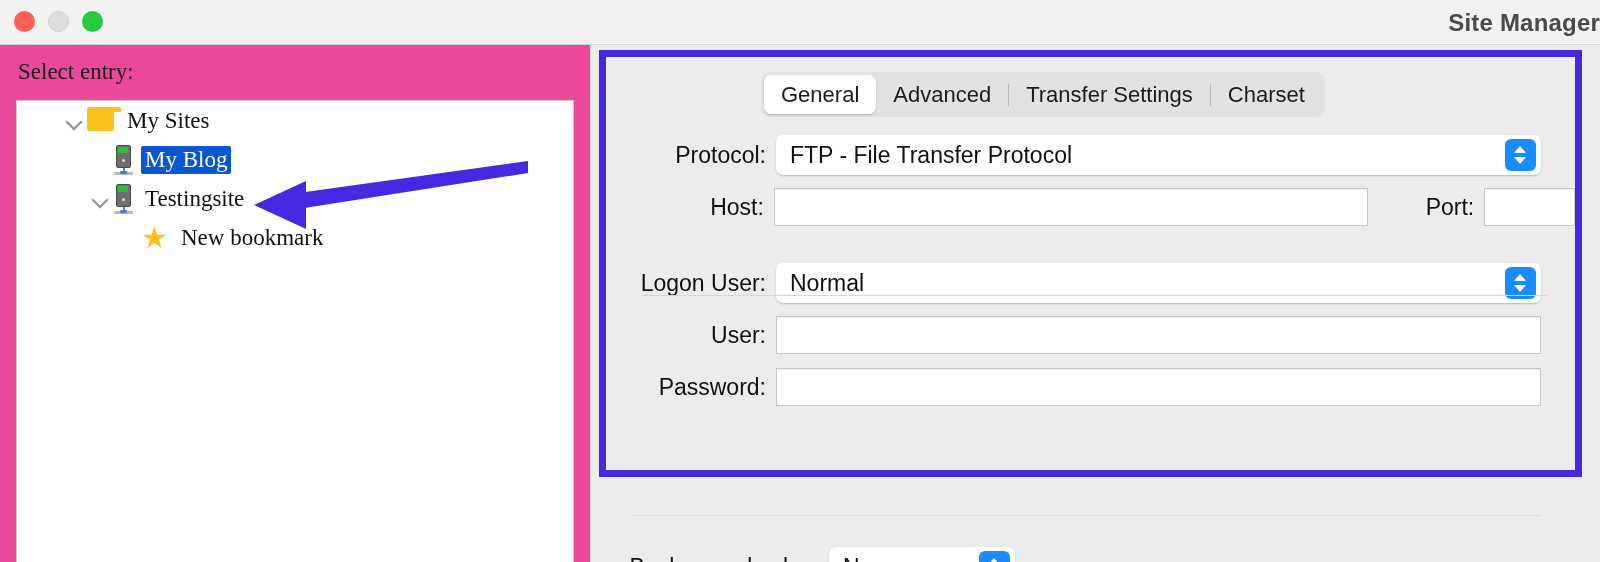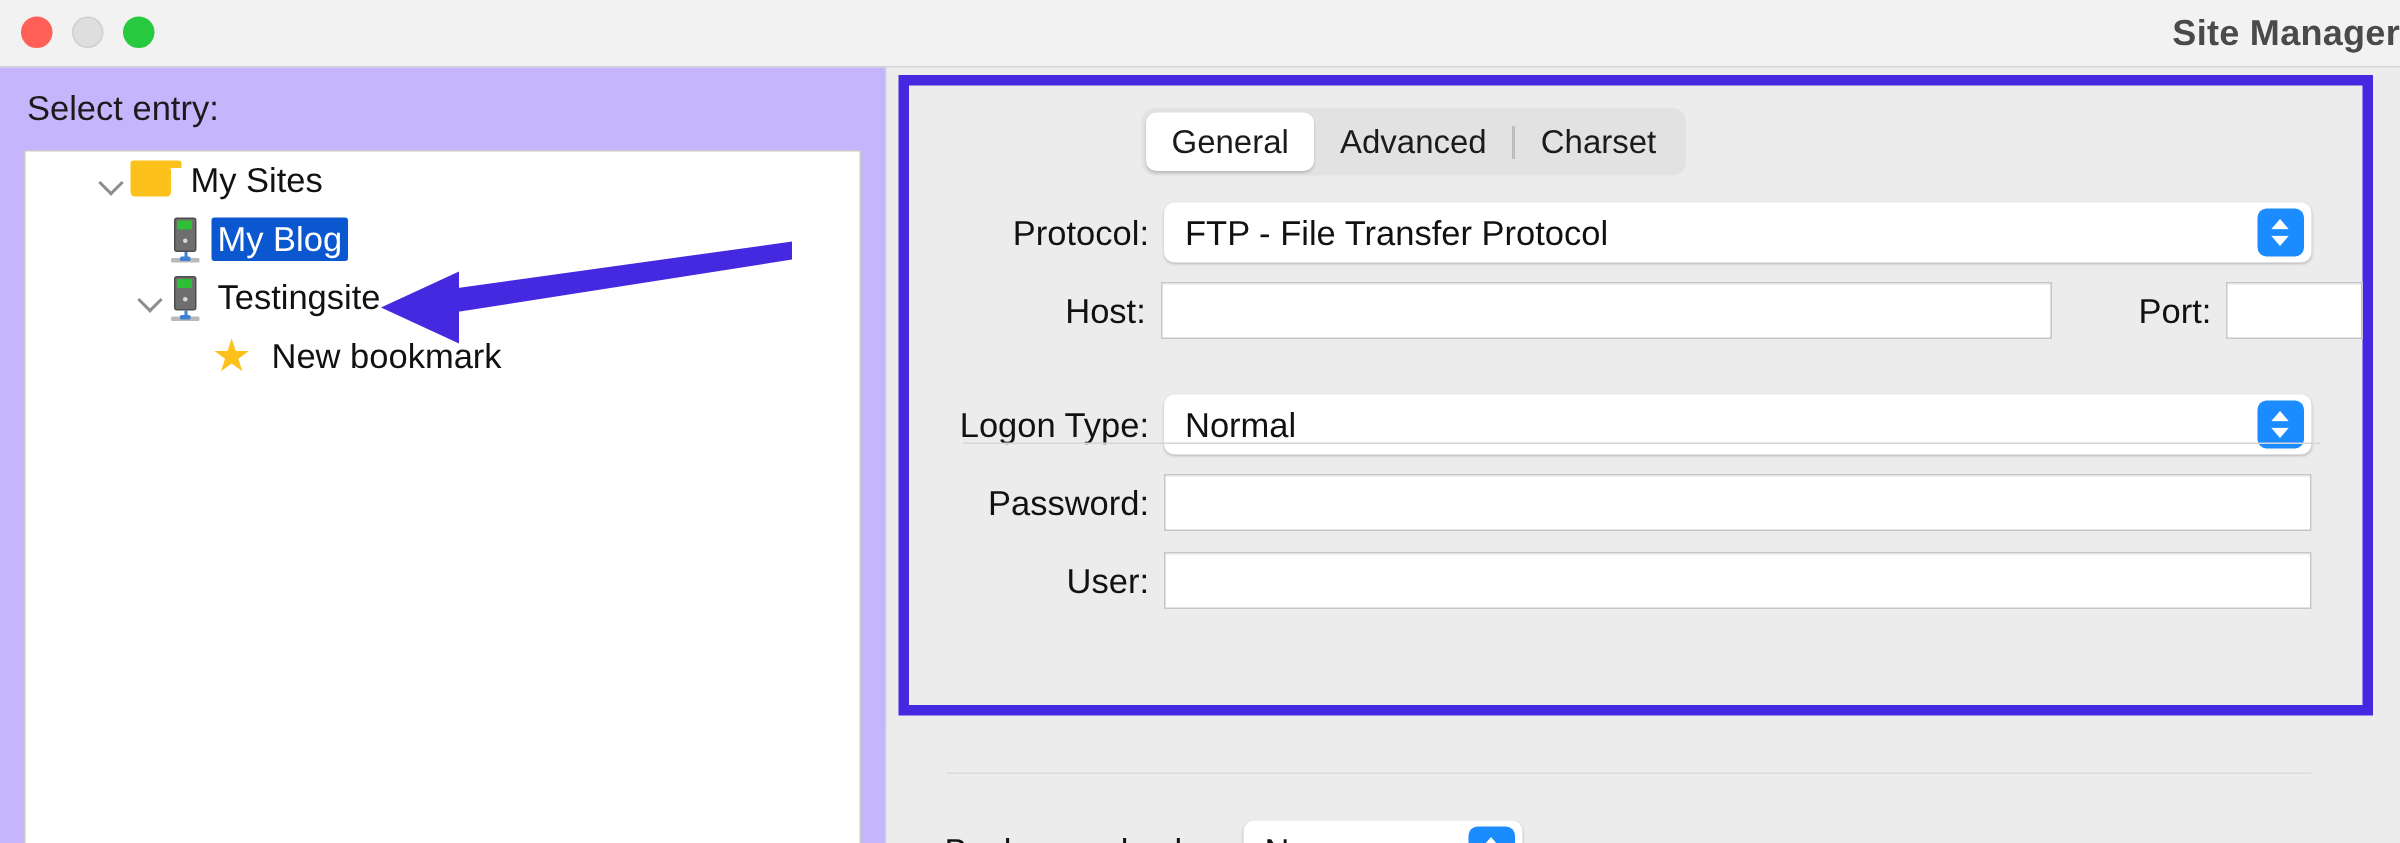--- a/index.html
+++ b/index.html
@@ -51,21 +51,22 @@
     font-weight: bold;
     color: #4a4a4a;
     letter-spacing: 0.2px;
   }
 
   
   .left-pane {
     position: absolute;
     left: 0; top: 45px;
     width: 590px; height: 517px;
-    background: #c4b5fd;
+    background: #ec4899;
+    font-family: Liberation Serif, serif;
   }
   .select-entry-label {
     position: absolute;
     left: 18px; top: 14px;
     font-size: 23px;
     color: #1b1b1b;
   }
   .tree-box {
     position: absolute;
     left: 16px; top: 55px;
@@ -405,20 +406,21 @@
   </div>
 
   <div class="right-pane">
 
     <div class="highlight-box">
 
       <div class="tabbar">
         <div class="tab active">General</div>
         <div class="tab">Advanced</div>
         <div class="tab-sep"></div>
+        <div class="tab">Transfer Settings</div>
         <div class="tab-sep"></div>
         <div class="tab">Charset</div>
       </div>
 
       <div class="form">
 
         <div class="row">
           <div class="lbl">Protocol:</div>
           <div class="combo" style="width:765px;">
             <span class="val">FTP - File Transfer Protocol</span>
@@ -430,34 +432,34 @@
           <div class="lbl">Host:</div>
           <div class="textfield" style="width:602px;"></div>
           <div class="lbl" style="width:118px;">Port:</div>
           <div class="textfield" style="width:92px;"></div>
         </div>
 
 
         <div style="height:24px;"></div>
 
         <div class="row">
-          <div class="lbl">Logon Type:</div>
+          <div class="lbl">Logon User:</div>
           <div class="combo" style="width:765px;">
             <span class="val">Normal</span>
             <span class="stepper"></span>
           </div>
         </div>
 
         <div class="row">
+          <div class="lbl">User:</div>
+          <div class="textfield" style="width:765px;"></div>
+        </div>
+
+        <div class="row">
           <div class="lbl">Password:</div>
-          <div class="textfield" style="width:765px;"></div>
-        </div>
-
-        <div class="row">
-          <div class="lbl">User:</div>
           <div class="textfield" style="width:765px;"></div>
         </div>
 
       </div>
 
       <div class="sep-line"></div>
     </div>
 
     <div class="bottom-area">
       <div class="bottom-sep"></div>

